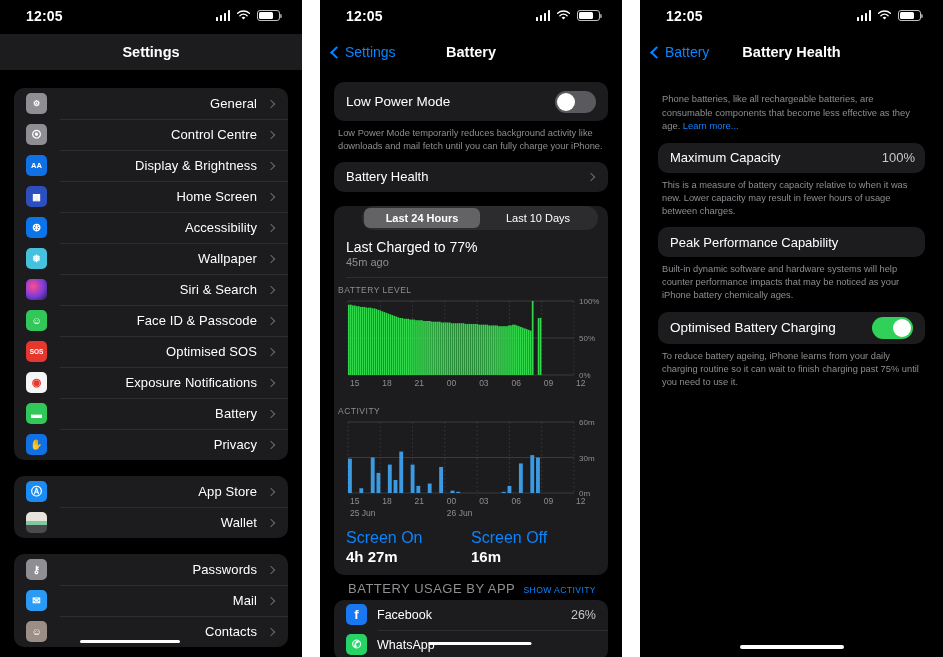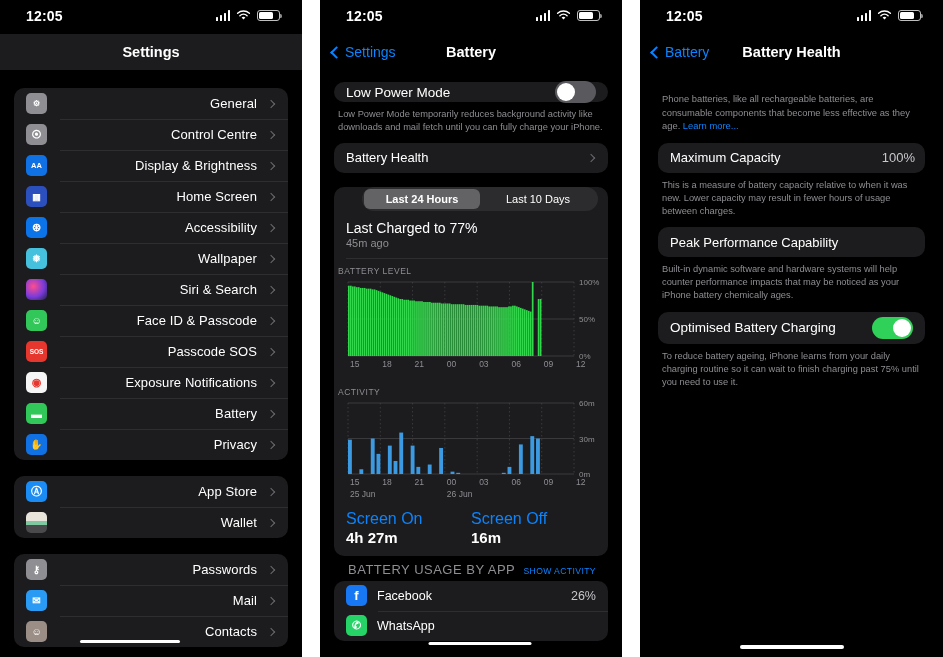--- a/index.html
+++ b/index.html
@@ -97,21 +97,21 @@
     width: 6px; height: 6px; border-right: 1.6px solid #6c6c70;
     border-top: 1.6px solid #6c6c70; transform: rotate(45deg); flex:none;
     margin-right: 4px;
   }
 
   
   .body2 { padding: 12px 14px 0 14px; }
   .card { background:#1c1c1e; border-radius: 10px; }
   .lpm {
     display:flex; align-items:center; justify-content:space-between;
-    height: 20px; padding: 0 12px;
+    height: 39px; padding: 0 12px;
   }
   .lpm-label { font-size: 13.5px; }
   .toggle {
     width: 41px; height: 22px; border-radius: 11px; position: relative; flex:none;
     background: #5a5a5e;
   }
   .toggle.on { background: #30d158; }
   .toggle .knob {
     position:absolute; top:2px; left:2px; width:18px; height:18px;
     border-radius:50%; background:#ffffff;
@@ -250,21 +250,21 @@
           <span class="row-label">Siri &amp; Search</span>
           <span class="chev-r"></span>
         </div>
         <div class="row">
           <span class="appicon" style="background:#32c759;font-size:10px">☺</span>
           <span class="row-label">Face ID &amp; Passcode</span>
           <span class="chev-r"></span>
         </div>
         <div class="row">
           <span class="appicon" style="background:#e5372e;font-size:6.5px">SOS</span>
-          <span class="row-label">Passcode SOS</span>
+          <span class="row-label">Optimised SOS</span>
           <span class="chev-r"></span>
         </div>
         <div class="row">
           <span class="appicon" style="background:#f5f5f5;color:#e5372e;font-size:11px">◉</span>
           <span class="row-label">Exposure Notifications</span>
           <span class="chev-r"></span>
         </div>
         <div class="row">
           <span class="appicon" style="background:#32c759;font-size:11px">▬</span>
           <span class="row-label">Battery</span>

